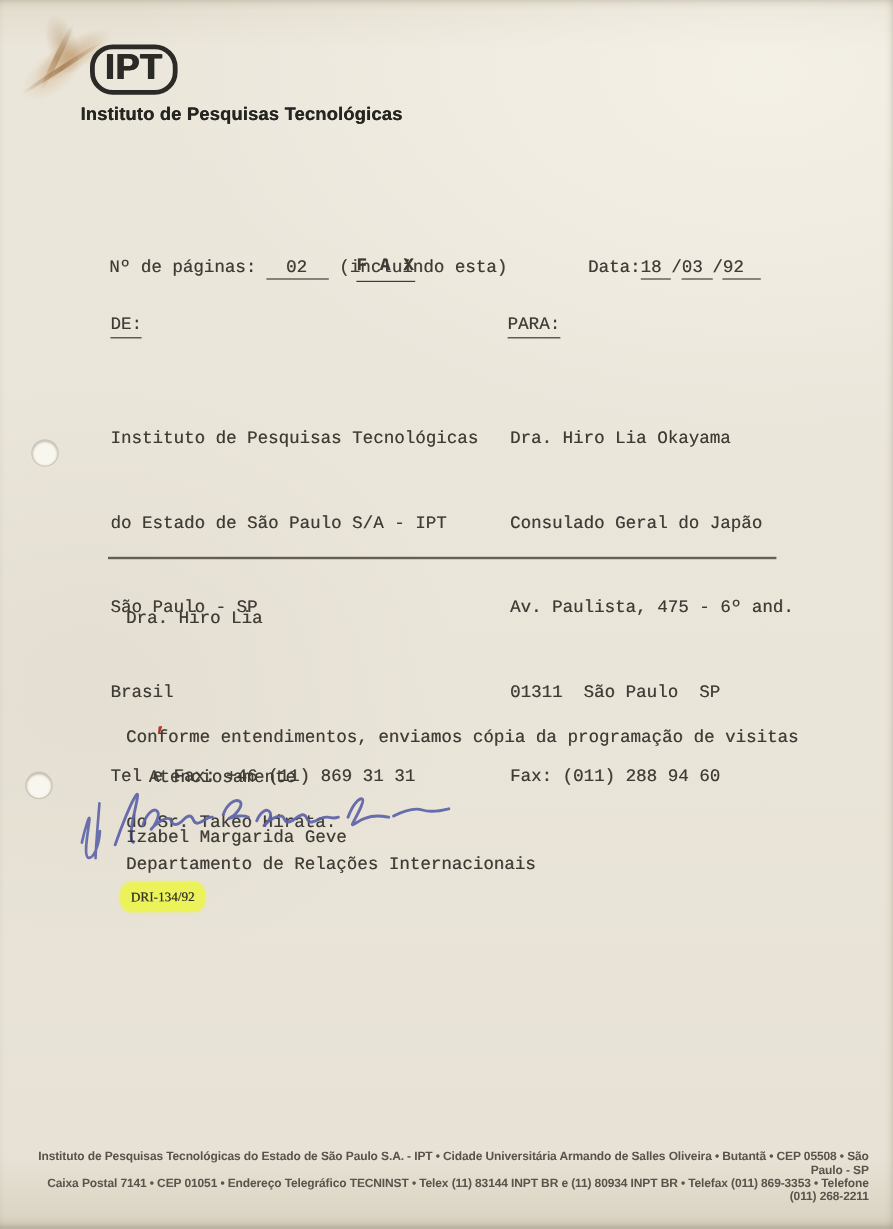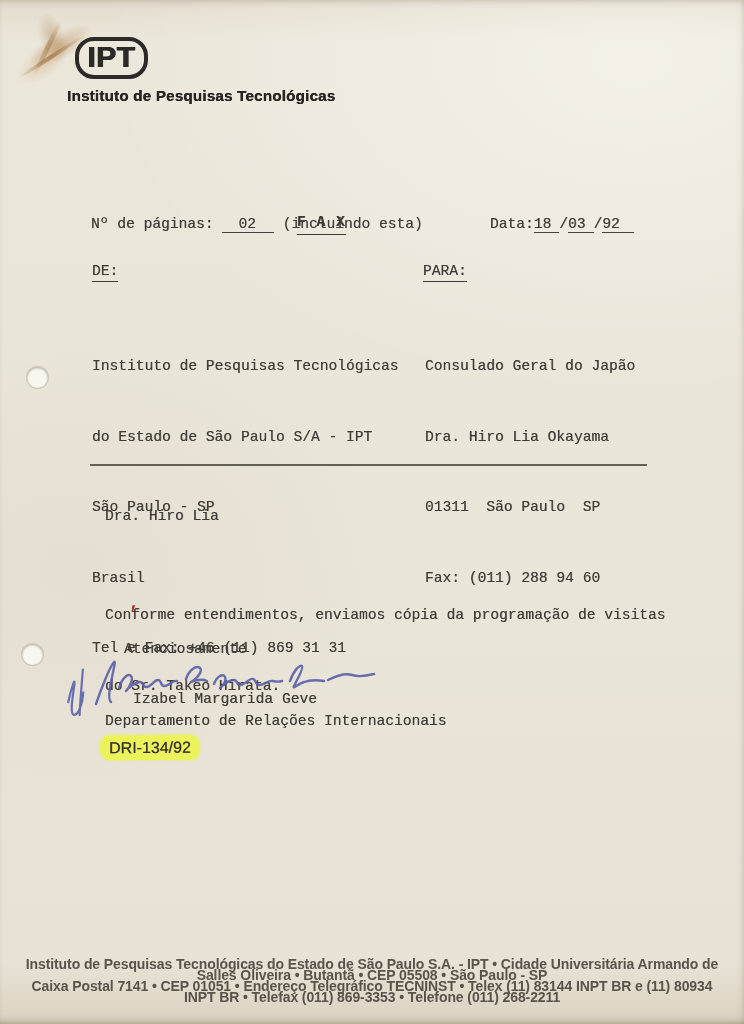--- a/index.html
+++ b/index.html
@@ -68,46 +68,46 @@
   .de-block   { left:92px;  top:308px; }
   .para-block { left:425px; top:308px; }
 
   .divider { position:absolute; left:90px; top:464px; width:557px; height:1.8px; background:#4c4840; opacity:.85; }
 
   
   .salutation { left:105px; top:506px; }
   .message    { left:105px; top:557px; line-height:23.5px; }
   .red-mark   { position:absolute; left:128px; top:592px; font-family:"Liberation Mono",monospace; font-size:19px; font-weight:bold; color:#b03227; transform:rotate(-8deg); }
   .closing    { left:105px; top:639px;margin-left:19px; }
-  .signer-name{ left:105px; top:689px;margin-left:28px; }
+  .signer-name{ left:105px; top:689px; }
   .signer-dept{ left:105px; top:711px; }
 
   .highlight {
     position:absolute; left:100px; top:735px; height:25px;
     background:#ecf259; border-radius:9px/11px;
     transform:rotate(-.4deg);
     display:flex; align-items:center; padding:0 9px;
     box-shadow:0 0 3px rgba(236,242,89,.8);
   }
   .highlight .ref {
-    font-family:Liberation Sans, sans-serif;
-    font-size:16px; color:#33312c; white-space:pre;
+    font-family:Liberation Serif, serif;
+    font-size:11px; color:#33312c; white-space:pre;
     text-shadow:.35px 0 0 rgba(51,49,44,.6);
   }
 
   .sig-main, .sig-initials { position:absolute; }
   .sig-main     { left:86px; top:658px; }
   .sig-initials { left:57px; top:661px; transform:rotate(-6deg); }
 
   
   .footer {
     position:absolute; left:20px; right:20px; top:959px;
-    text-align:center;
+    text-align:right;
     font-family:"Liberation Sans",sans-serif; font-weight:bold;
-    font-size:14px; letter-spacing:-.1px; line-height:11px;
+    font-size:10px; letter-spacing:-.1px; line-height:11px;
     color:#58534b;
   }
 
   
   .hole { position:absolute; width:21px; height:21px; border-radius:50%; background:#f7f6ef;
           box-shadow: inset 0 1px 2px rgba(100,90,70,.45), 0 0 0 1px rgba(175,165,145,.45); }
   .hole-top    { left:27px; top:367px; }
   .hole-bottom { left:22px; top:644px; }
 
   .stain { position:absolute; left:5px; top:3px; width:115px; height:92px; }
@@ -155,22 +155,23 @@
 
   <div class="mono addr de-block">
     <div>Instituto de Pesquisas Tecnológicas</div>
     <div>do Estado de São Paulo S/A - IPT</div>
     <div>São Paulo - SP</div>
     <div>Brasil</div>
     <div>Tel e Fax: +46 (11) 869 31 31</div>
   </div>
 
   <div class="mono addr para-block">
+    <div>Dra. Hiro Lia Okayama</div>
     <div>Consulado Geral do Japão</div>
-    <div>Dra. Hiro Lia Okayama</div>
+    <div>Av. Paulista, 475 - 6º and.</div>
     <div>01311  São Paulo  SP</div>
     <div>Fax: (011) 288 94 60</div>
   </div>
 
   <div class="divider"></div>
 
   <div class="mono salutation">Dra. Hiro Lia</div>
 
   <div class="mono message">
     <div>Conforme entendimentos, enviamos cópia da programação de visitas</div>

